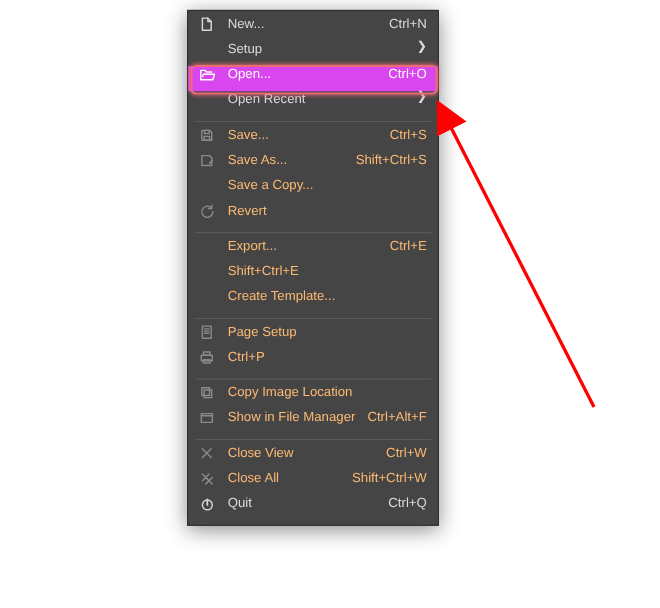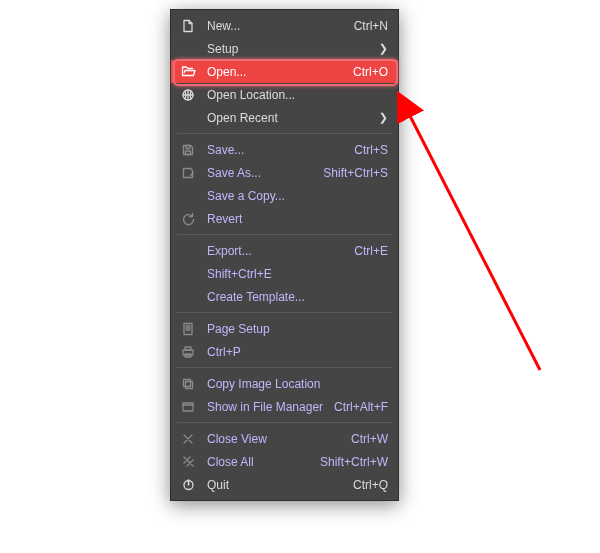--- a/index.html
+++ b/index.html
@@ -20,32 +20,31 @@
     top: 9px;
     width: 227px;
     background: #454545;
     border: 1px solid #2e2e2e;
     box-shadow: 0 4px 18px rgba(0,0,0,0.45);
     padding: 4px 0;
   }
   .item {
     position: relative;
     display: flex;
-    align-items: center;
     height: 23px;
     padding: 0 10px 0 8px;
     color: #dcdcdc;
     white-space: nowrap;
     cursor: default;
   }
   .item.disabled {
-    color: #c4b5fd;
+    color: #fdba74;
   }
   .item.highlight {
-    background: #ef4444;
+    background: #d946ef;
     color: #ffffff;
   }
   .highlight-ring {
     position: absolute;
     left: 173px;
     top: 59px;
     width: 221px;
     height: 23px;
     border: 2px solid #ee6b74;
     border-radius: 5px;
@@ -114,29 +113,20 @@
     </div>
     <div class="item highlight">
       <span class="icon-slot">
         <svg width="15" height="13" viewBox="0 0 15 13">
           <path d="M1.5 3.5v7h11l1.5-5H4l-.8 2" stroke="#ffffff" fill="none" stroke-width="1.3" stroke-linecap="round" stroke-linejoin="round"></path>
           <path d="M1.5 3.5V2h4l1 1.5h5" stroke="#ffffff" fill="none" stroke-width="1.3" stroke-linecap="round" stroke-linejoin="round"></path>
         </svg>
       </span>
       <span class="label">Open...</span>
       <span class="accel">Ctrl+O</span>
-    </div>
-    <div class="item">
-      <span class="icon-slot">
-        <svg width="14" height="14" viewBox="0 0 14 14">
-          <circle cx="7" cy="7" r="5" stroke="#d8d8d8" fill="none" stroke-width="1.3" stroke-linecap="round" stroke-linejoin="round"></circle>
-          <path d="M2 7h10M7 2v10M4 3c1 2 1 6 0 8M10 3c-1 2-1 6 0 8" stroke="#d8d8d8" fill="none" stroke-width="1.3" stroke-linecap="round" stroke-linejoin="round"></path>
-        </svg>
-      </span>
-      <span class="label">Open Location...</span>
     </div>
     <div class="item">
       <span class="icon-slot"></span>
       <span class="label">Open Recent</span>
       <span class="submenu-arrow">❯</span>
     </div>
     <div class="separator"></div>
     <div class="item disabled">
       <span class="icon-slot">
         <svg width="14" height="14" viewBox="0 0 14 14">

